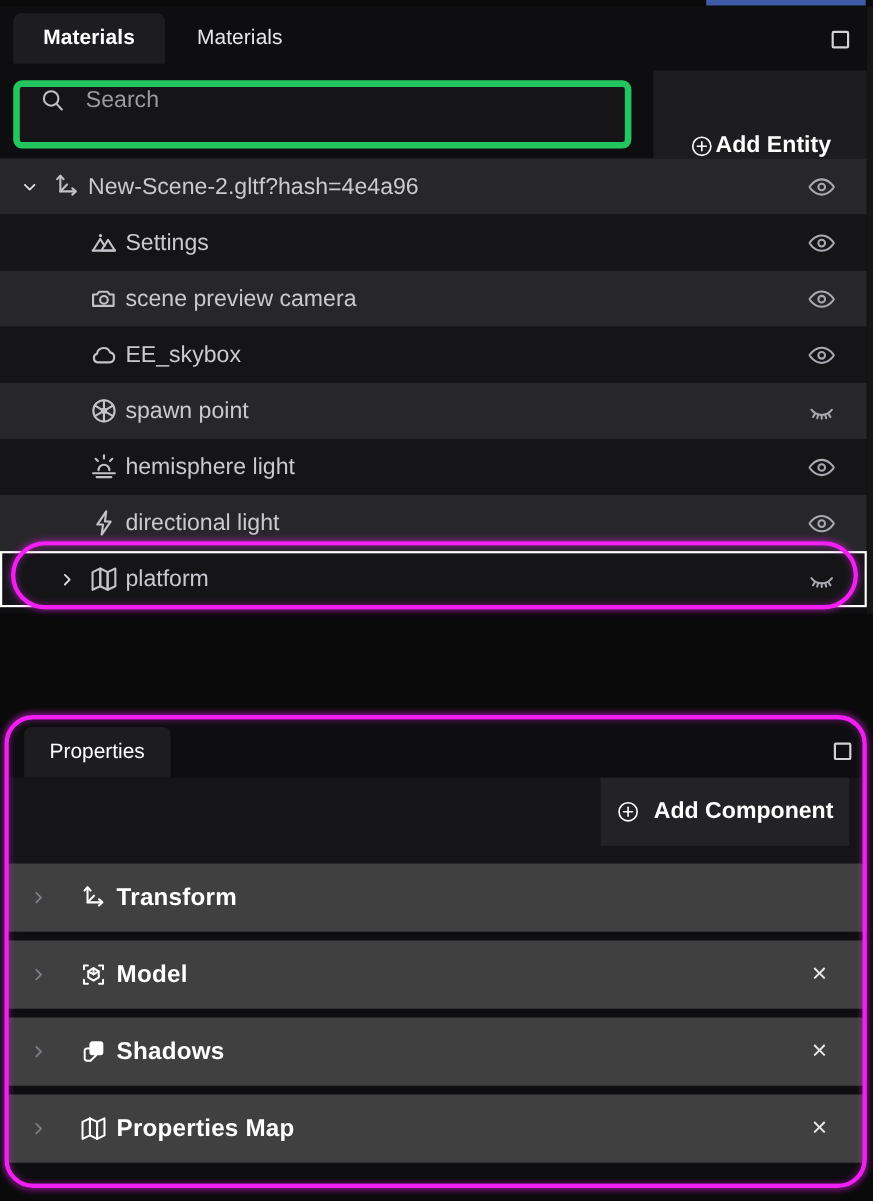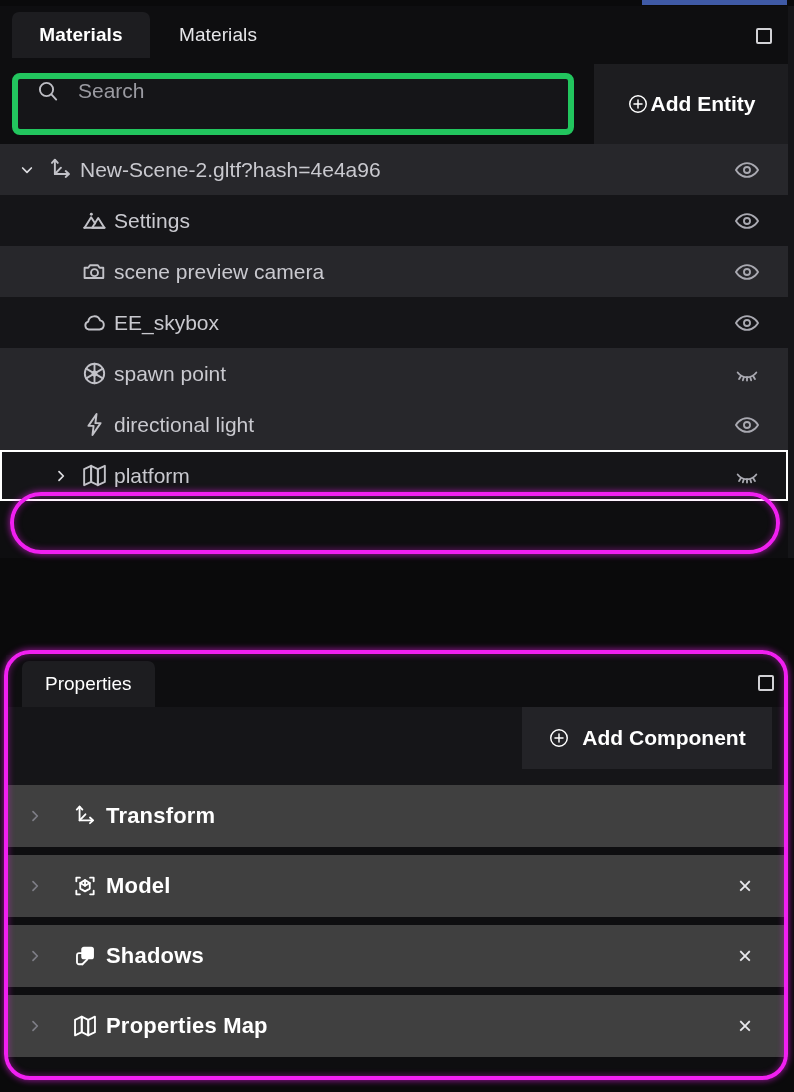--- a/index.html
+++ b/index.html
@@ -54,21 +54,21 @@
     background: #0e0e10;
   }
   .search-box {
     position: absolute; left: 12px; top: 9px; width: 562px; height: 62px;
     background: #151518; border: 6px solid #22c55e; border-radius: 8px;
     display: flex; align-items: flex-start; padding-left: 18px; gap: 18px;
   }
   .search-box .ph { color: #9a9aa1; font-size: 21px; }
   .add-entity-btn {
     position: absolute; left: 594px; top: 0px; width: 194px; height: 80px;
-    background: #1d1d20; display: flex; align-items: center;
+    background: #1d1d20; display: flex; align-items: flex-end;
     justify-content: center; gap: 2px; cursor: pointer;
   }
   .add-entity-btn .lbl { color: #ffffff; font-size: 21px; font-weight: 700; }
 
   
   .tree { position: absolute; top: 138px; left: 0; width: 788px; }
   .tree-row {
     position: relative; height: 51px; width: 788px;
     display: flex; align-items: center; cursor: pointer;
   }
@@ -100,21 +100,21 @@
     position: absolute; left: 16px; top: 6px; height: 46px;
     display:flex; align-items:center; padding: 0 23px;
     background: #1d1d20; border-radius: 7px 7px 0 0;
     color: #ffffff; font-size: 19px; cursor: pointer;
   }
   .props-max-btn { position:absolute; right: 14px; top: 20px; width:16px; height:16px; cursor:pointer; }
   .props-max-btn .outer { position:absolute; inset:0; border:2px solid #d2d2d6; border-radius:2px; }
 
   .add-comp-row { position: relative; height: 78px; background: #151518; }
   .add-comp-btn {
-    position: absolute; right: 16px; top: 0; height: 62px; width: 250px;
+    position: absolute; right: 16px; top: 0; height: 62px; width: 226px;
     background: #232327; display:flex; align-items:center; justify-content:center; gap: 12px;
     cursor: pointer;
   }
   .add-comp-btn .lbl { color: #fff; font-size: 21px; font-weight: 700; }
 
   .comp-list { position: relative; }
   .comp-row {
     position: relative; height: 62px; background: #404040;
     display:flex; align-items:center; margin-bottom: 8px; cursor: pointer;
   }
@@ -274,20 +274,41 @@
           </div>
           <div class="row-label">spawn point</div>
           <div class="eye-cell">
             <svg width="26" height="26" viewBox="0 0 24 24" fill="none" stroke="#a9a9b1" stroke-width="1.7" stroke-linecap="round" stroke-linejoin="round">
               <path d="M3.4 10.6c2 2.6 4.9 4.4 8.6 4.4s6.6-1.8 8.6-4.4"></path>
               <line x1="12" y1="15" x2="12" y2="18.1"></line>
               <line x1="6.4" y1="13.9" x2="4.7" y2="16.7"></line>
               <line x1="17.6" y1="13.9" x2="19.3" y2="16.7"></line>
               <line x1="9.1" y1="14.8" x2="8.2" y2="17.8"></line>
               <line x1="14.9" y1="14.8" x2="15.8" y2="17.8"></line>
+            </svg>
+          </div>
+        </div>
+        <div class="tree-row dark">
+          <div style="width: 48px;"></div>
+          <div class="twisty"></div>
+          <div class="row-icon">
+            <svg width="27" height="27" viewBox="0 0 24 24" fill="none" stroke="#c2c2c8" stroke-width="1.7" stroke-linecap="round" stroke-linejoin="round">
+              <line x1="12" y1="2.6" x2="12" y2="5.2"></line>
+              <line x1="5.3" y1="5.4" x2="7.1" y2="7.2"></line>
+              <line x1="18.7" y1="5.4" x2="16.9" y2="7.2"></line>
+              <path d="M7.6 14.6a4.4 4.4 0 0 1 8.8 0"></path>
+              <line x1="3.2" y1="17.1" x2="20.8" y2="17.1"></line>
+              <line x1="6" y1="20.2" x2="18" y2="20.2"></line>
+            </svg>
+          </div>
+          <div class="row-label">hemisphere light</div>
+          <div class="eye-cell">
+            <svg width="26" height="26" viewBox="0 0 24 24" fill="none" stroke="#a9a9b1" stroke-width="1.7" stroke-linecap="round" stroke-linejoin="round">
+              <path d="M1.8 12S5.4 5.6 12 5.6 22.2 12 22.2 12 18.6 18.4 12 18.4 1.8 12 1.8 12z"></path>
+              <circle cx="12" cy="12" r="2.8"></circle>
             </svg>
           </div>
         </div>
         <div class="tree-row light">
           <div style="width: 48px;"></div>
           <div class="twisty"></div>
           <div class="row-icon">
             <svg width="27" height="27" viewBox="0 0 24 24" fill="none" stroke="#c2c2c8" stroke-width="1.7" stroke-linecap="round" stroke-linejoin="round">
               <path d="M13.8 2.6 6.6 13.2h4.6L10.2 21.4l7.2-10.6h-4.6z"></path>
             </svg>

